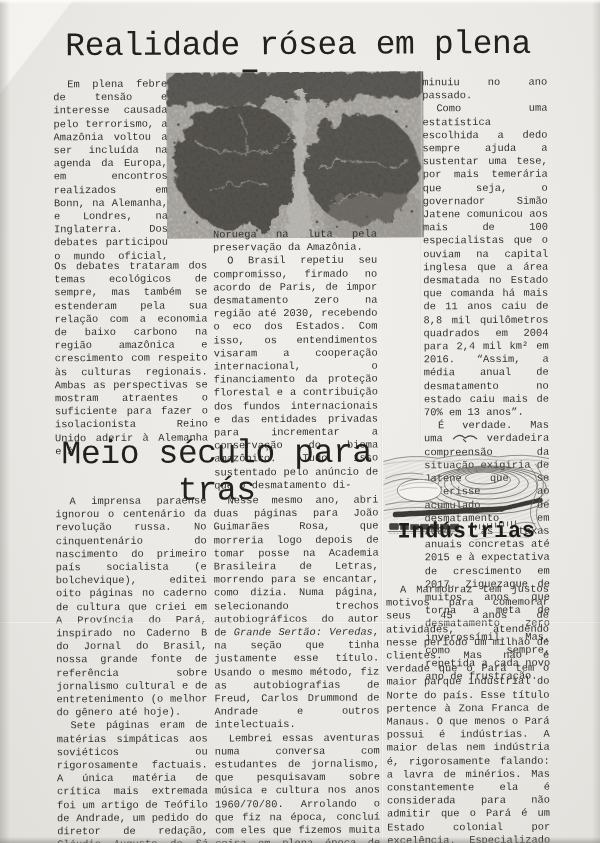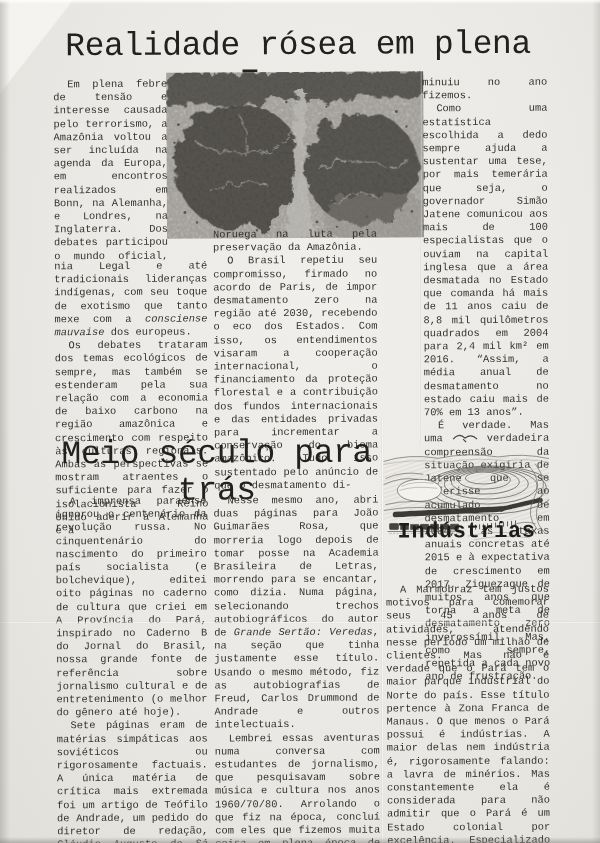--- a/index.html
+++ b/index.html
@@ -113,31 +113,30 @@
         </g>
         <rect width="257" height="166" filter="url(#speckle)" opacity="0.22"></rect>
       </svg>
     </div>
 
     <div class="tcol a1c1">
       <p class="ind">Em plena febre de tensão e interesse causada pelo terrorismo, a Amazônia voltou a ser incluída na agenda da Europa, em encontros realizados em Bonn, na Alemanha, e Londres, na Inglaterra. Dos debates participou o mundo oficial, representado pelo ministro do Meio Ambiente do Brasil, Sarney Filho, os governadores dos Estados da Amazô-</p>
     </div>
 
     <div class="tcol a1c1b">
-      <p><span>nia Legal e até tradicionais lideranças indígenas, com seu toque de exotismo que tanto mexe com a </span><i>consciense mauvaise</i><span> dos europeus.</span></p>
       <p>Os debates trataram dos temas ecológicos de sempre, mas também se estenderam pela sua relação com a economia de baixo carbono na região amazônica e crescimento com respeito às culturas regionais. Ambas as perspectivas se mostram atraentes o suficiente para fazer o isolacionista Reino Unido aderir à Alemanha e à</p>
     </div>
 
     <div class="tcol a1c2">
       <p>Noruega na luta pela preservação da Amazônia.</p>
       <p>O Brasil repetiu seu compromisso, firmado no acordo de Paris, de impor desmatamento zero na região até 2030, recebendo o eco dos Estados. Com isso, os entendimentos visaram a cooperação internacional, o financiamento da proteção florestal e a contribuição dos fundos internacionais e das entidades privadas para incrementar a conservação do bioma amazônico. Tudo isso sustentado pelo anúncio de que o desmatamento di-</p>
     </div>
 
     <div class="tcol a1c3">
-      <p>minuiu no ano fizemos.</p>
+      <p>minuiu no ano passado.</p>
       <p>Como uma estatística escolhida a dedo sempre ajuda a sustentar uma tese, por mais temerária que seja, o governador Simão Jatene comunicou aos mais de 100 especialistas que o ouviam na capital inglesa que a área desmatada no Estado que comanda há mais de 11 anos caiu de 8,8 mil quilômetros quadrados em 2004 para 2,4 mil km² em 2016. “Assim, a média anual de desmatamento no estado caiu mais de 70% em 13 anos”.</p>
       <p>É verdade. Mas uma verdadeira compreensão da situação exigiria de Jatene que se referisse ao acumulado de desmatamento em 2004, às taxas anuais concretas até 2015 e à expectativa de crescimento em 2017. Ziguezague de muitos anos que torna a meta de desmatamento zero inverossímil. Mas, como sempre, repetida a cada novo ano de frustração.</p>
     </div>
 
     <h2 class="a2-title">Meio século para trás</h2>
 
     <div class="tcol a2c1">
       <p class="ind">A imprensa paraense ignorou o centenário da revolução russa. No cinquentenário do nascimento do primeiro país socialista (e bolchevique), editei oito páginas no caderno de cultura que criei em A Província do Pará, inspirado no Caderno B do Jornal do Brasil, nossa grande fonte de referência sobre jornalismo cultural e de entretenimento (o melhor do gênero até hoje).</p>
       <p>Sete páginas eram de matérias simpáticas aos soviéticos ou rigorosamente factuais. A única matéria de crítica mais extremada foi um artigo de Teófilo de Andrade, um pedido do diretor de redação, Cláudio Augusto de Sá Leal, para agradar a “casa”, que era conservadora. Mas não houve problemas.Isto, em pleno ano de 1967, já no governo do segundo marechal, Costa e Silva, que sucedeu a Castelo Branco.</p>
     </div>

